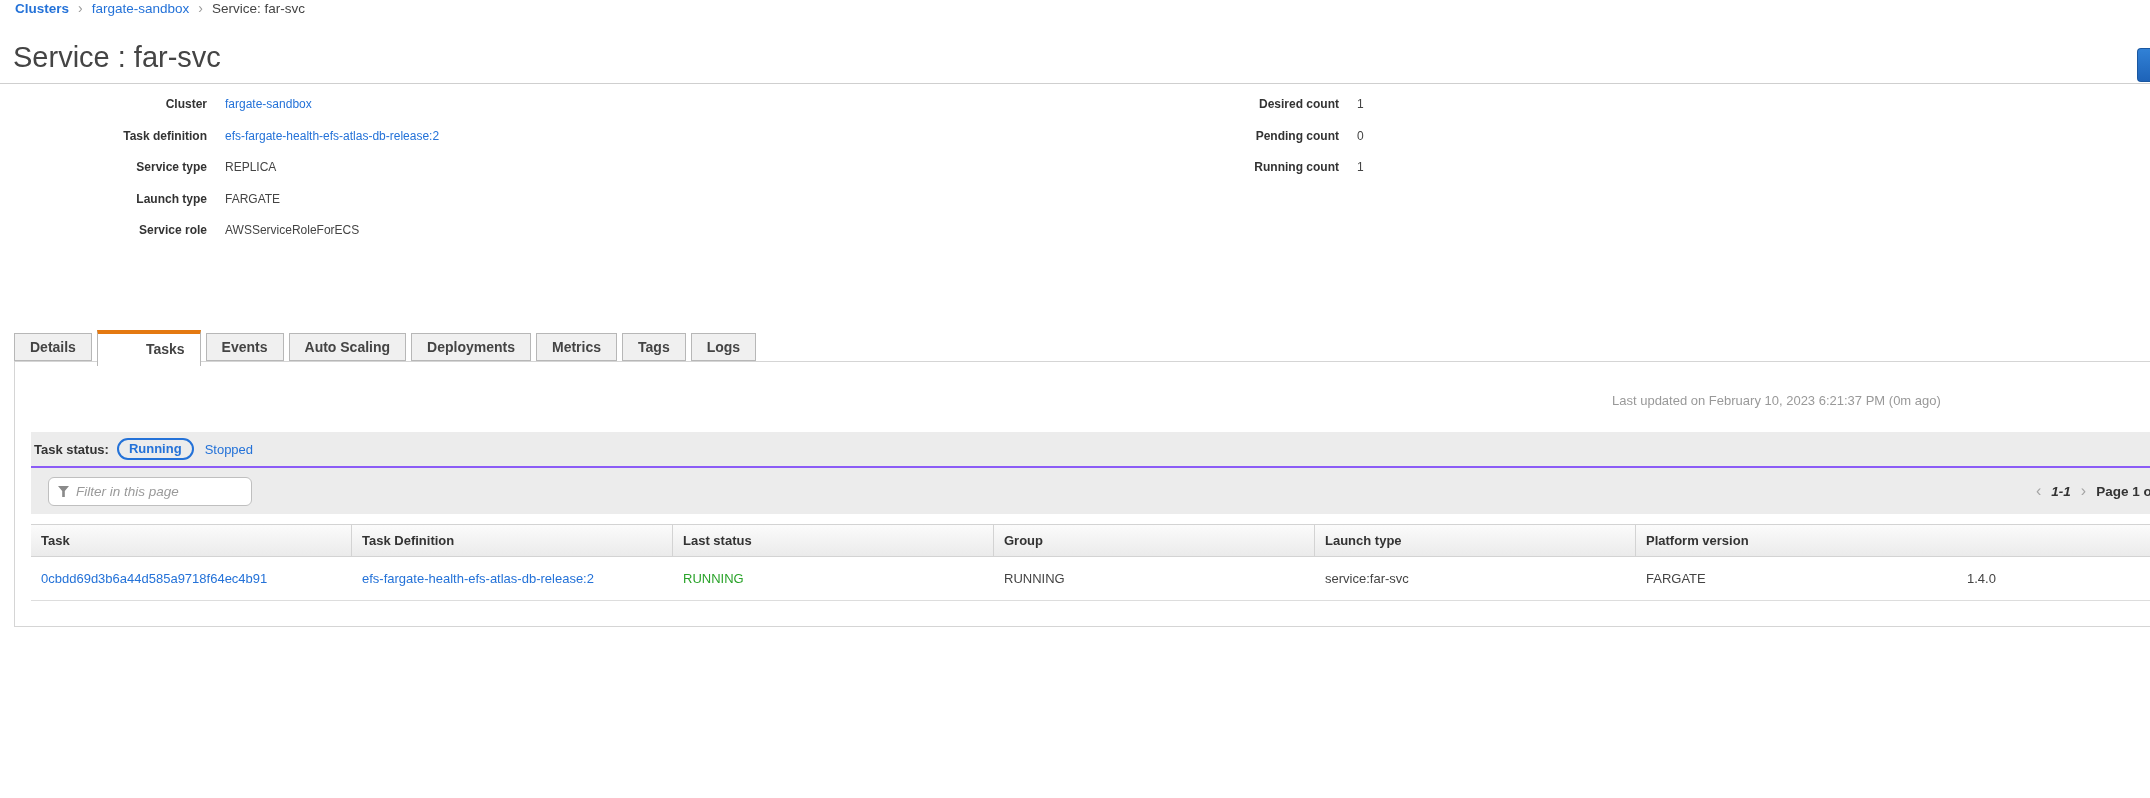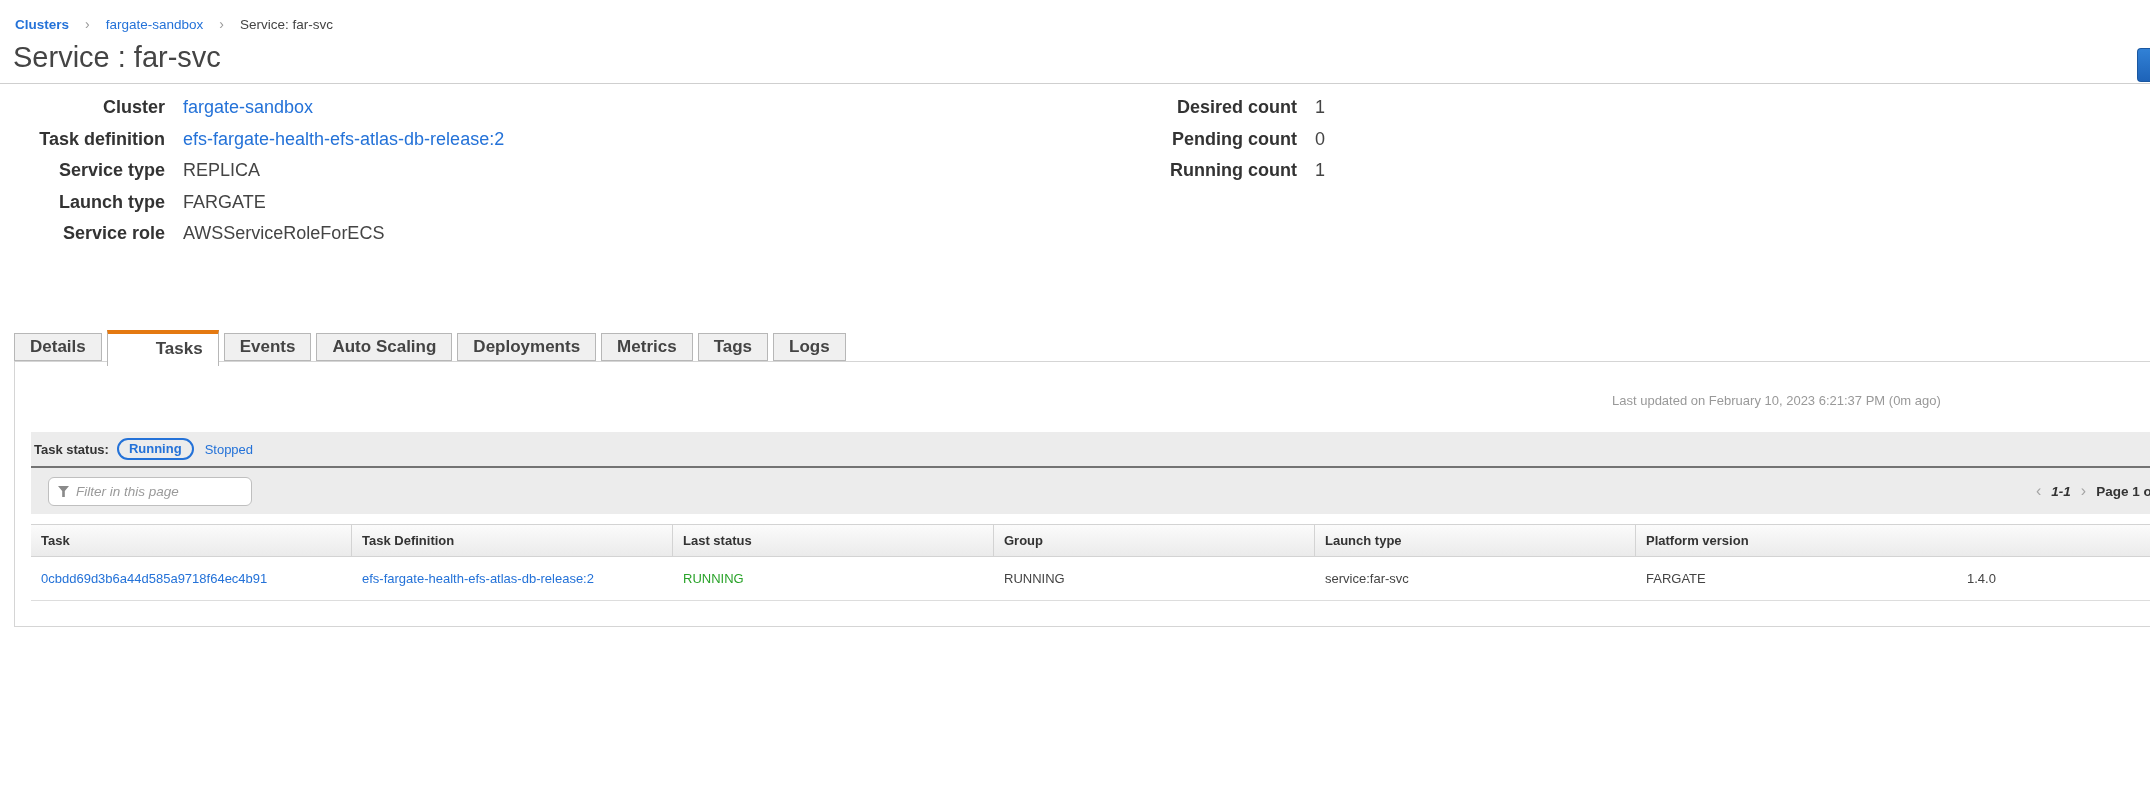--- a/index.html
+++ b/index.html
@@ -1,64 +1,64 @@
 <!DOCTYPE html>
 <html><head>
 <meta charset="utf-8">
 <style>
   * { margin:0; padding:0; box-sizing:border-box; }
   html,body { width:2150px; height:798px; overflow:hidden; background:#fff;
     font-family:"Liberation Sans","DejaVu Sans",sans-serif; color:#333; }
   #stage { position:relative; width:2150px; height:798px; overflow:hidden; }
 
   
-  .breadcrumb { position:absolute; left:15px; top:16px; display:flex; align-items:center; gap:16px; font-size:13.5px; }
+  .breadcrumb { position:absolute; left:15px; top:0; display:flex; align-items:center; gap:9px; font-size:13.5px; }
   .crumb-link { color:#2472d8; text-decoration:none; cursor:pointer; }
   .crumb-link.bold { font-weight:bold; }
   .crumb-sep { color:#9a9a9a; font-size:14px; }
   .crumb-current { color:#444; }
 
   
   .page-title { position:absolute; left:13px; top:41px; font-size:29px; font-weight:400; color:#444; }
   .title-divider { position:absolute; left:0; top:83px; width:2150px; height:1px; background:#cfcfcf; }
   .action-button { position:absolute; left:2137px; top:48px; width:24px; height:34px;
     border:1px solid #1a57a0; border-right:none; border-radius:4px 0 0 4px;
     background:linear-gradient(#3181d6,#1e63b8); cursor:pointer; }
 
   
   .details-left { position:absolute; left:0; top:97px; }
   .details-right { position:absolute; left:1130px; top:97px; }
-  .detail-row { display:flex; height:19px; margin-bottom:12.6px; font-size:18px; }
+  .detail-row { display:flex; height:19px; margin-bottom:12.6px; font-size:12px;padding-left:42px; }
   .d-label { width:165px; text-align:right; font-weight:bold; color:#333; }
   .details-right .d-label { width:167px; }
   .d-value { margin-left:18px; color:#444; white-space:nowrap; }
   .link { color:#2472d8; text-decoration:none; cursor:pointer; }
   .green { color:#2aa32a; }
 
   
   .tabs { position:absolute; left:14px; top:330px; display:flex; align-items:flex-end; gap:5px; height:31px; z-index:3; }
   .tab { height:28px; padding:5px 15px 6px; background:#f0f0f0; border:1px solid #b7b7b7;
-    font-size:17px; font-weight:bold; color:#444; line-height:16px; cursor:pointer; white-space:nowrap; }
+    font-size:14px; font-weight:bold; color:#444; line-height:16px; cursor:pointer; white-space:nowrap; }
   .tab.active { background:#fff; border-top:4px solid #e47911; border-bottom:none;
     height:36px; padding-top:7px; margin-bottom:-5px;padding-left:48px; }
 
   
   .panel { position:absolute; left:14px; top:361px; width:2146px; height:266px; background:#fff;
     border-top:1px solid #d5d5d5; border-left:1px solid #d5d5d5; border-bottom:1px solid #d5d5d5; }
 
   .last-updated { position:absolute; left:1612px; top:393px; font-size:13px; color:#999; white-space:nowrap; }
 
   
   .toolbar { position:absolute; left:31px; top:432px; width:2119px; }
   .status-row { height:34px; background:#ececec; display:flex; align-items:center; padding-left:3px; font-size:13px; }
   .status-label { font-weight:bold; color:#333; }
   .status-pill { margin-left:8px; border:2px solid #2472d8; border-radius:12px; padding:1px 10px 2px;
     color:#2472d8; font-weight:bold; font-size:13px; background:transparent; cursor:pointer; }
   .status-link { margin-left:11px; color:#2472d8; cursor:pointer; }
-  .filter-row { position:relative; height:48px; background:#ececec; border-top:2px solid #737373;padding-left:17px; }
+  .filter-row { position:relative; height:48px; background:#ececec; border-top:2px solid #8b5cf6;padding-left:17px; }
   .filter-box { position:absolute; left:17px; top:9px; width:204px; height:29px; background:#fff;
     border:1px solid #bfbfbf; border-radius:6px; display:flex; align-items:center; padding:0 9px; gap:7px; }
   .funnel-icon { width:11px; height:11px; background:#8a8a8a; flex:none;
     clip-path:polygon(0 0,100% 0,62% 45%,62% 100%,38% 100%,38% 45%); }
   .filter-input { border:none; outline:none; background:transparent; font-size:13.5px; width:100%;
     font-family:"Liberation Sans","DejaVu Sans",sans-serif; color:#444; }
   .filter-input::placeholder { font-style:italic; color:#9a9a9a; }
   .pagination { position:absolute; left:2005px; top:0; height:100%; display:flex; align-items:center; gap:10px; white-space:nowrap; }
   .page-chevron { color:#a5a5a5; font-size:16px; cursor:pointer; }
   .page-range { font-weight:bold; font-size:13.5px; color:#333;font-style:italic; }

